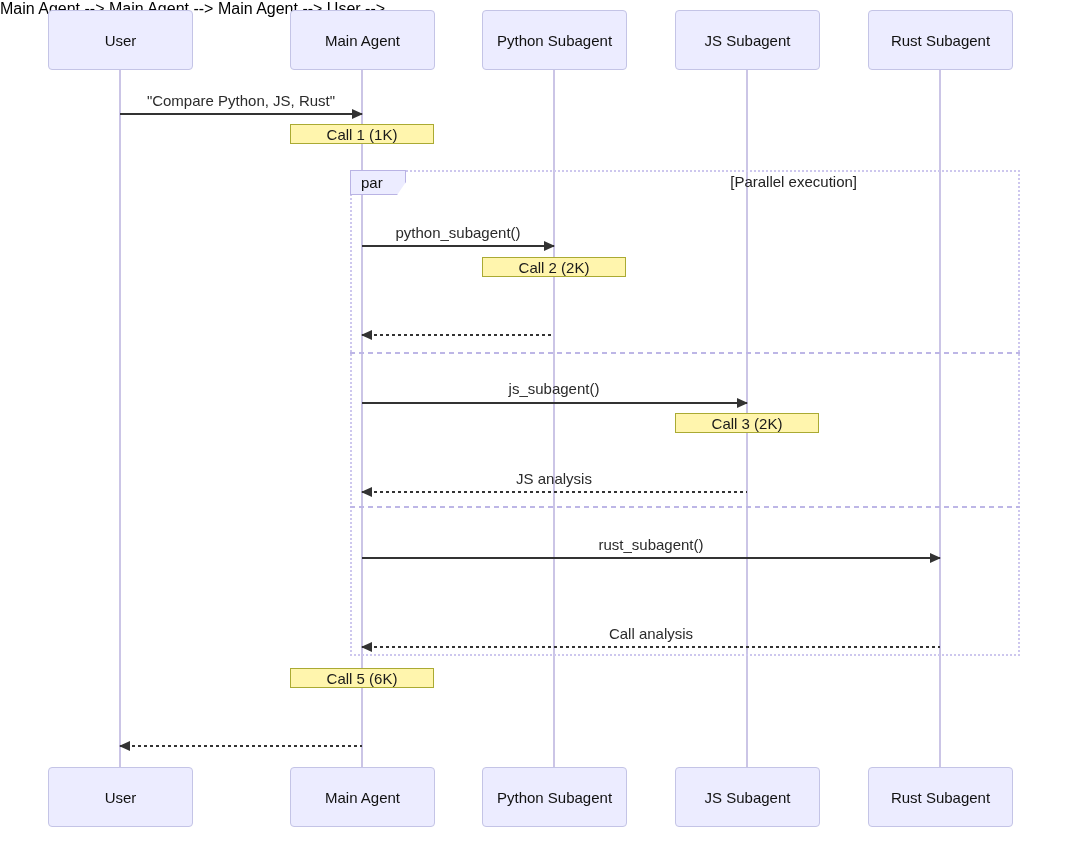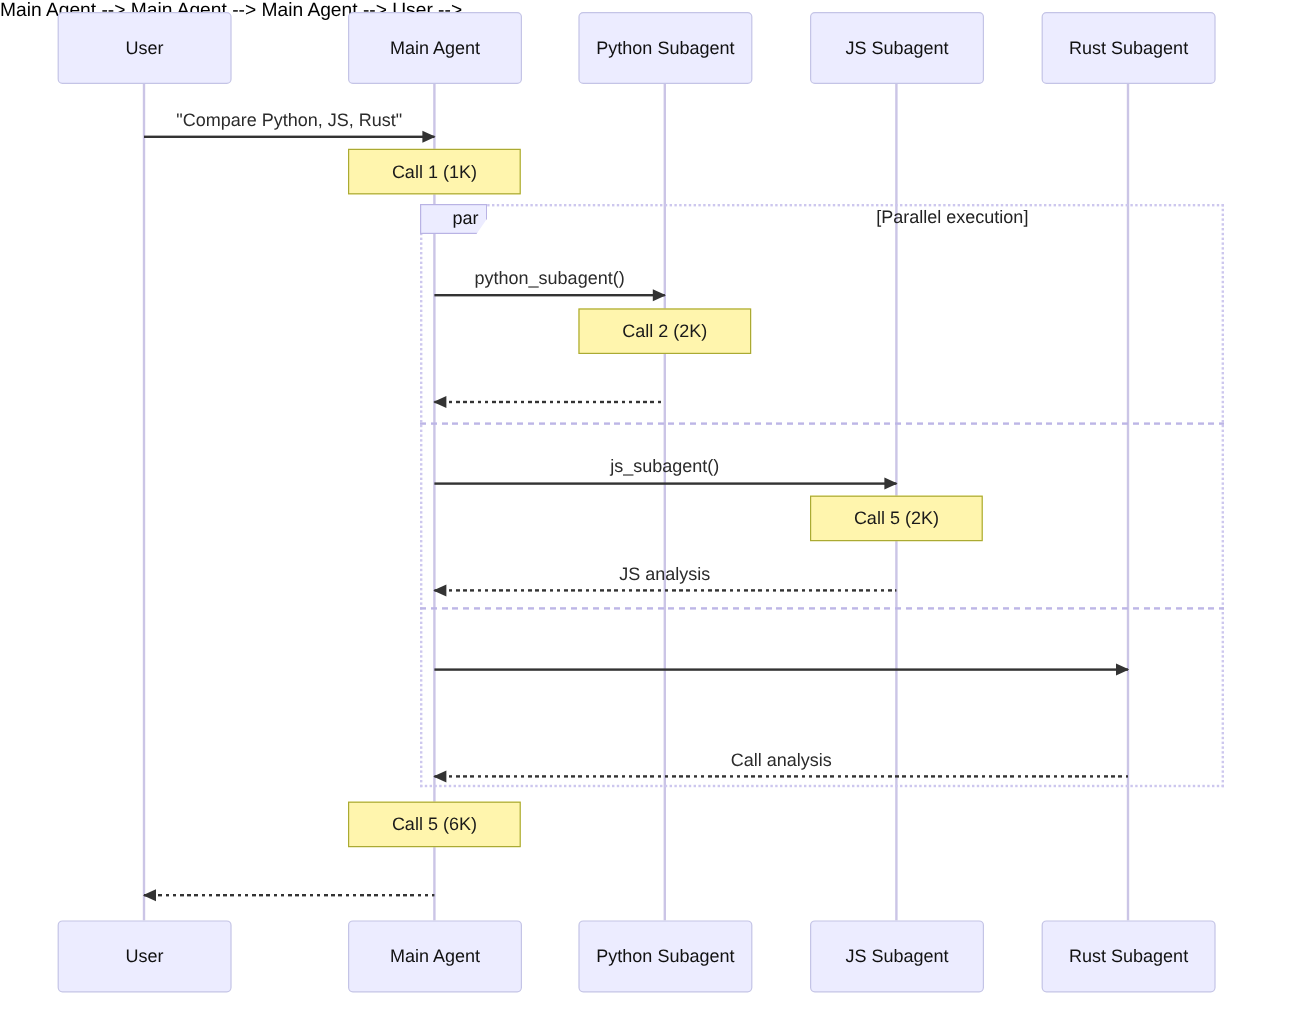--- a/index.html
+++ b/index.html
@@ -35,21 +35,21 @@
     align-items: center;
     justify-content: center;
     font-size: 15px;
     color: #111111;
     box-sizing: border-box;
   }
   
   .note {
     position: absolute;
     width: 144px;
-    height: 38px;
+    height: 20px;
     background: #FFF5AD;
     border: 1px solid #AAAA33;
     display: flex;
     align-items: center;
     justify-content: center;
     font-size: 15px;
     color: #1a1a1a;
     box-sizing: border-box;
   }
   
@@ -106,21 +106,21 @@
     position: absolute;
     left: 350px; top: 170px;
     width: 56px; height: 25px;
     background: #ECECFF;
     border: 1px solid #B9B3E4;
     clip-path: polygon(0 0, 100% 0, 100% 48%, 84% 100%, 0 100%);
     box-sizing: border-box;
     font-size: 15px;
     color: #111111;
     line-height: 23px;
-    padding-left: 26px;
+    padding-left: 10px;
   }
   .par-cond {
     position: absolute;
     left: 557px; top: 173px;
     width: 300px;
     text-align: right;
     font-size: 15px;
     color: #222222;
     white-space: nowrap;
   }
@@ -185,30 +185,31 @@
   </div>
 
   
   <div class="msg-label" style="left:554px;top:380px">js_subagent()</div>
   <div class="arrow" style="left:362px;top:403px;width:385px">
     <span class="line-solid"></span>
       <span class="head-r"></span>
   </div>
 
   
-  <div class="note" style="left:675px;top:413px">Call 5 (2K)</div>
+  <div class="note" style="left:675px;top:413px">Call 3 (2K)</div>
 
    Main Agent --&gt;
   <div class="msg-label" style="left:554px;top:470px">JS analysis</div>
   <div class="arrow" style="left:362px;top:492px;width:385px">
     <span class="line-dashed"></span>
       <span class="head-l"></span>
   </div>
 
   
+  <div class="msg-label" style="left:651px;top:536px">rust_subagent()</div>
   <div class="arrow" style="left:362px;top:558px;width:578px">
     <span class="line-solid"></span>
       <span class="head-r"></span>
   </div>
 
   
 
    Main Agent --&gt;
   <div class="msg-label" style="left:651px;top:625px">Call analysis</div>
   <div class="arrow" style="left:362px;top:647px;width:578px">

